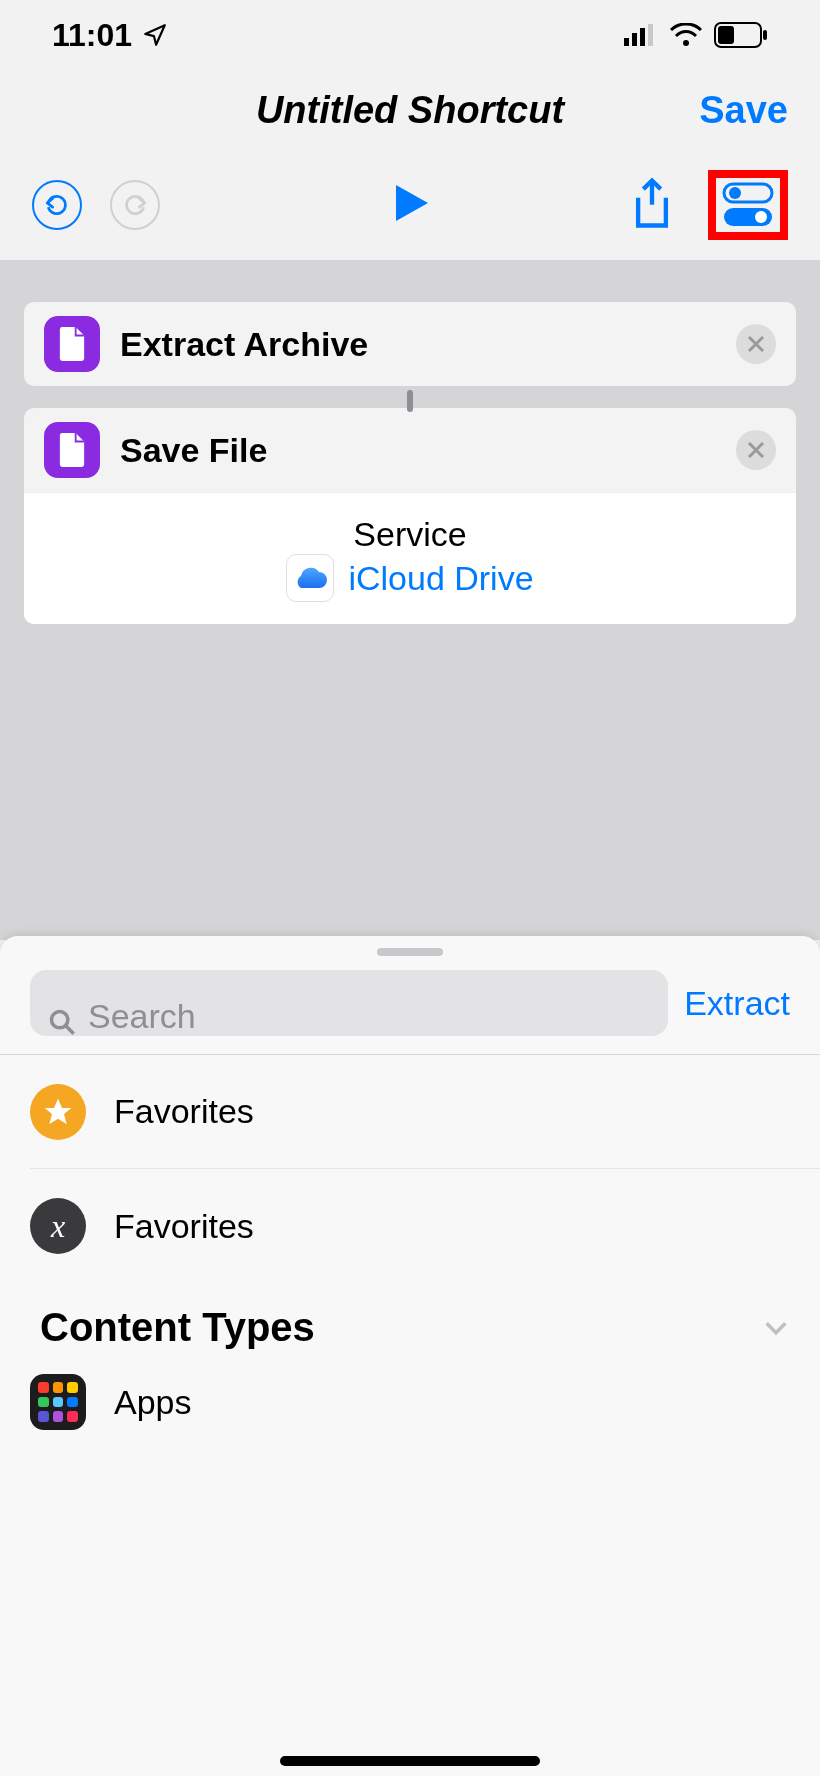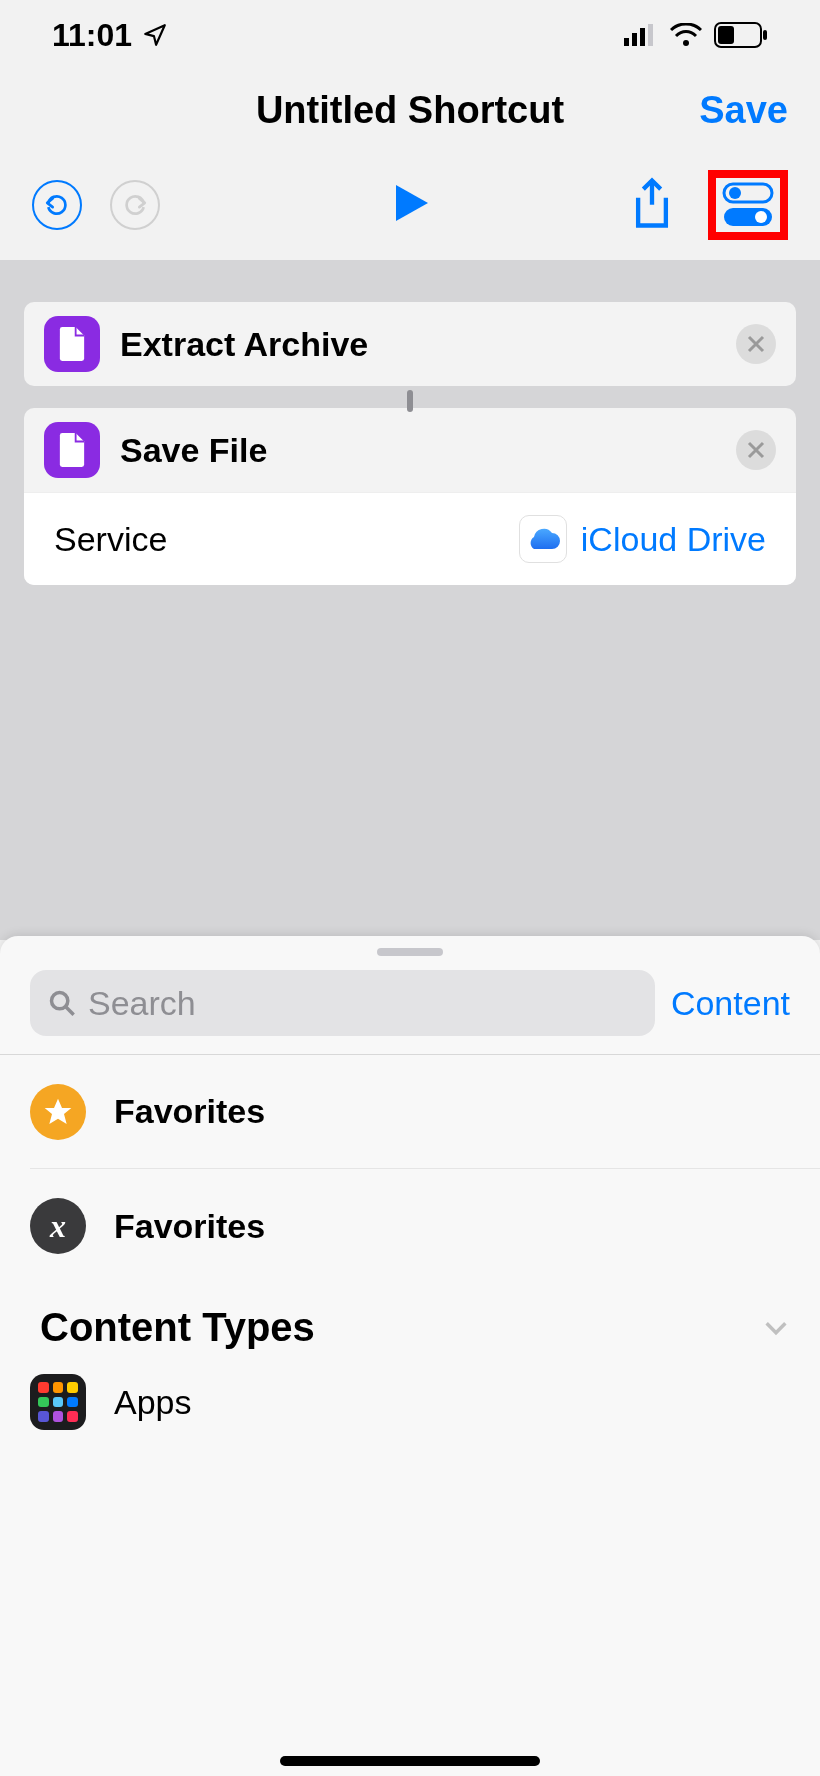--- a/index.html
+++ b/index.html
@@ -27,21 +27,21 @@
   .loc-arrow { transform: rotate(0deg); }
 
   
   .nav {
     height: 80px;
     display: flex;
     align-items: center;
     justify-content: center;
     position: relative;
   }
-  .nav-title { font-size: 38px; font-weight: 700; }
+  .nav-title { font-size: 38px; font-weight: 700; font-style: italic; }
   .nav-done {
     position: absolute; right: 32px;
     color: #007aff; font-size: 38px; font-weight: 600;
   }
 
   
   .toolbar {
     height: 110px;
     display: flex;
     align-items: center;
@@ -113,20 +113,21 @@
     display:flex; align-items:center; justify-content:center;
   }
   .act-del svg { width: 18px; height: 18px; stroke: #9a9a9a; stroke-width:3; fill:none; }
 
   .param-row {
     background: #fff;
     padding: 22px 30px;
     display: flex; align-items: center; justify-content: space-between;
     font-size: 34px;
     border-top: 1px solid #eee;
+    flex-direction: column;
   }
   .param-label { font-weight: 400; }
   .service-val {
     display: flex; align-items: center; gap: 14px;
     color: #007aff; font-size: 34px; font-weight: 500;
   }
   .cloud-icon {
     width: 48px; height: 48px;
     border: 1px solid #e0e0e0; border-radius: 10px;
     display:flex;align-items:center;justify-content:center;
@@ -166,37 +167,36 @@
   .search-row {
     display: flex; align-items: center;
     padding: 4px 30px 18px 30px;
     gap: 16px;
   }
   .search-field {
     flex: 1;
     height: 66px;
     background: #e3e3e5;
     border-radius: 16px;
-    display: flex; align-items: center;
+    display: flex; align-items: flex-end;
     padding: 0 18px;
     gap: 12px;
     color: #8e8e93;
     font-size: 34px;
   }
   .search-field svg{width:28px;height:28px;stroke:#8e8e93;stroke-width:3;fill:none;}
   .cancel-link { color: #007aff; font-size: 34px; }
 
   .drawer hr.sep { border:none; height:1px; background:#d8d8d8; margin:0; }
 
   .cat-list { padding: 0 0 0 30px; }
   .cat-item {
     display:flex; align-items:center; gap: 28px;
     height: 114px;
     border-bottom: 1px solid #e5e5e5;
-    font-weight: bold;
   }
   .cat-item:first-child { border-top: none; }
   .cat-item:last-of-type { border-bottom: none; }
   .cat-item .label { font-size: 34px; }
   .ci-icon { width:56px;height:56px;border-radius:50%;display:flex;align-items:center;justify-content:center; }
   .fav { background:#f5a623; }
   .fav svg{width:32px;height:32px;fill:#fff;}
   .siri {
     background: radial-gradient(circle at 30% 30%, #5aa9ff, #8a2be2 40%, #ff2d55 75%, #000 100%);
     border:1px solid #444;
@@ -358,21 +358,21 @@
 <div class="drawer">
   <div class="grabber"></div>
   <div class="search-row">
     <div class="search-field">
       <svg viewBox="0 0 24 24">
           <circle cx="10" cy="10" r="7"></circle>
           <path d="M15 15 L22 22"></path>
         </svg>
       <span>Search</span>
     </div>
-    <span class="cancel-link">Content</span>
+    <span class="cancel-link">Extract</span>
   </div>
   <hr class="sep">
   <div class="cat-list">
     <div class="cat-item">
       <div class="ci-icon fav">
         <svg viewBox="0 0 24 24">
             <path d="M12 2 L15 9 L22 9 L16.5 13.5 L18.5 21 L12 17 L5.5 21 L7.5 13.5 L2 9 L9 9 Z"></path>
           </svg>
       </div>
       <span class="label">Favorites</span>

